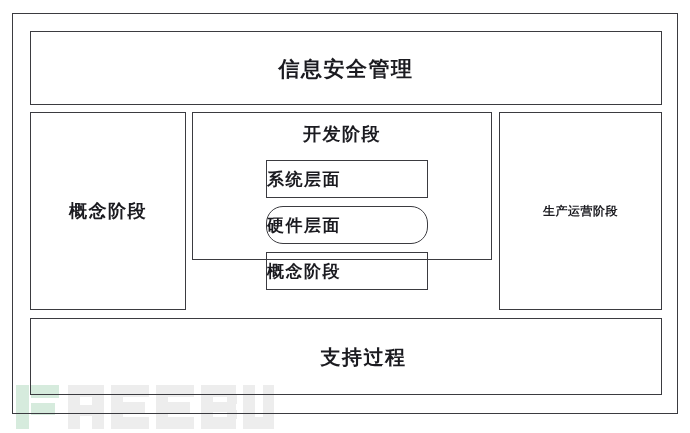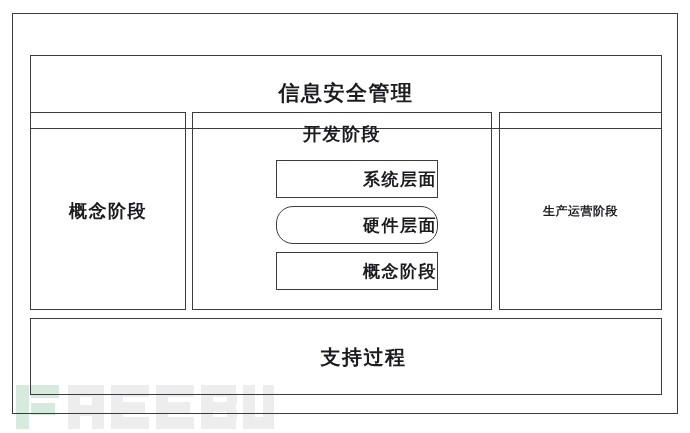--- a/index.html
+++ b/index.html
@@ -63,62 +63,61 @@
 
   
   #box-info-security {
     left: 30px;
     top: 31px;
     width: 632px;
     height: 74px;
     display: flex;
     align-items: center;
     justify-content: center;
-    margin-top: 24px;
   }
   #box-info-security .box-label { font-size: 21px; }
 
   
   #box-concept {
     left: 30px;
     top: 112px;
     width: 156px;
     height: 198px;
     display: flex;
     align-items: center;
     justify-content: center;
   }
   #box-concept .box-label { font-size: 18px; }
 
   
   #box-development {
     left: 192px;
     top: 112px;
     width: 300px;
-    height: 198px;
+    height: 148px;
   }
   #box-development > .dev-title {
     position: absolute;
     left: 0;
     right: 0;
     top: 12px;
     text-align: center;
     font-size: 18px;
   }
 
   .sub-box {
     position: absolute;
-    left: 83px;
+    left: 73px;
     width: 162px;
     height: 38px;
     border: 1.8px solid #3b3b40;
     box-sizing: border-box;
     display: flex;
     align-items: center;
-    justify-content: flex-end;
+    justify-content: flex-start;
     background: transparent;
   }
   .sub-box .box-label { font-size: 17px; }
   #sub-box-system   { top: 47px; }
   #sub-box-hardware { top: 93px; border-radius: 17px; }
   #sub-box-software { top: 139px; }
 
   
   #box-production {
     left: 499px;

